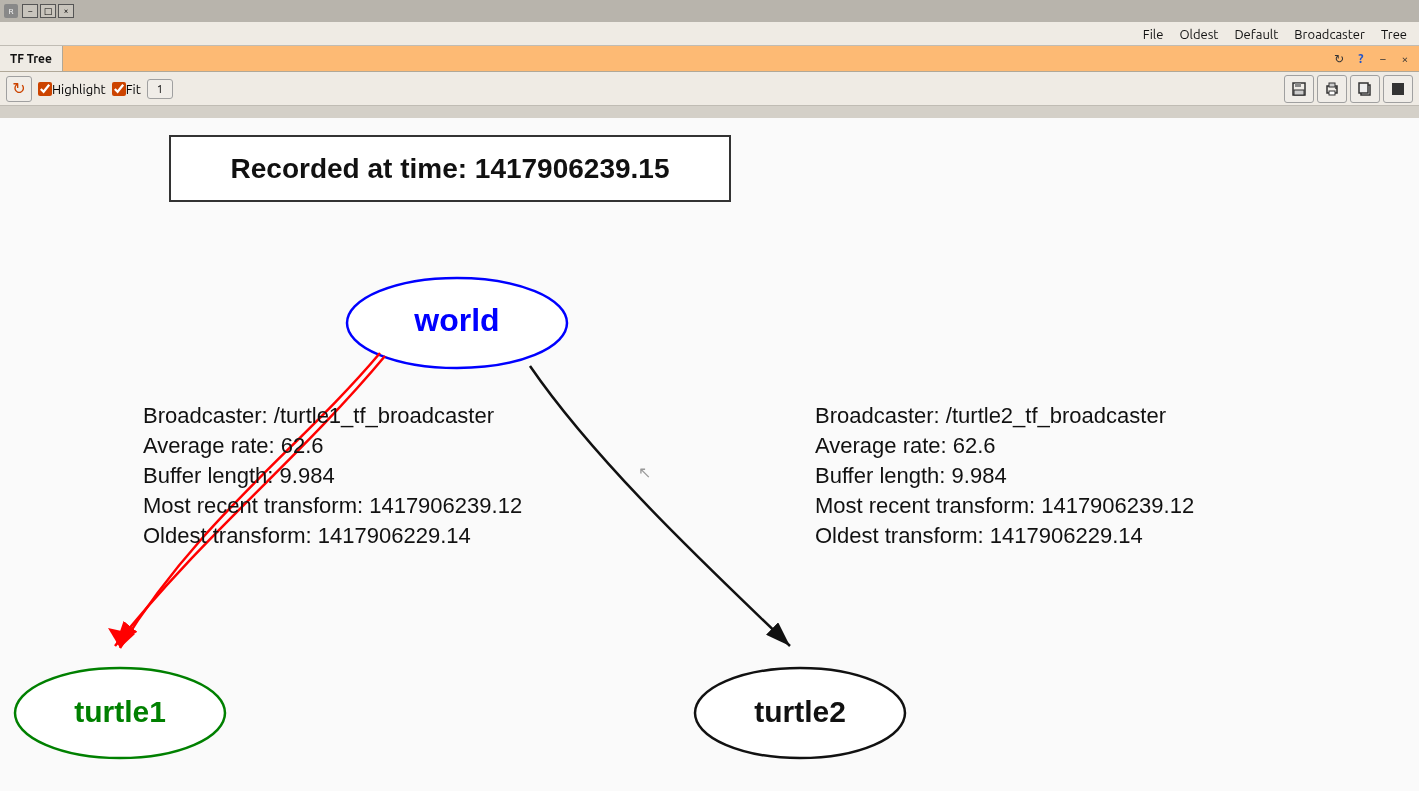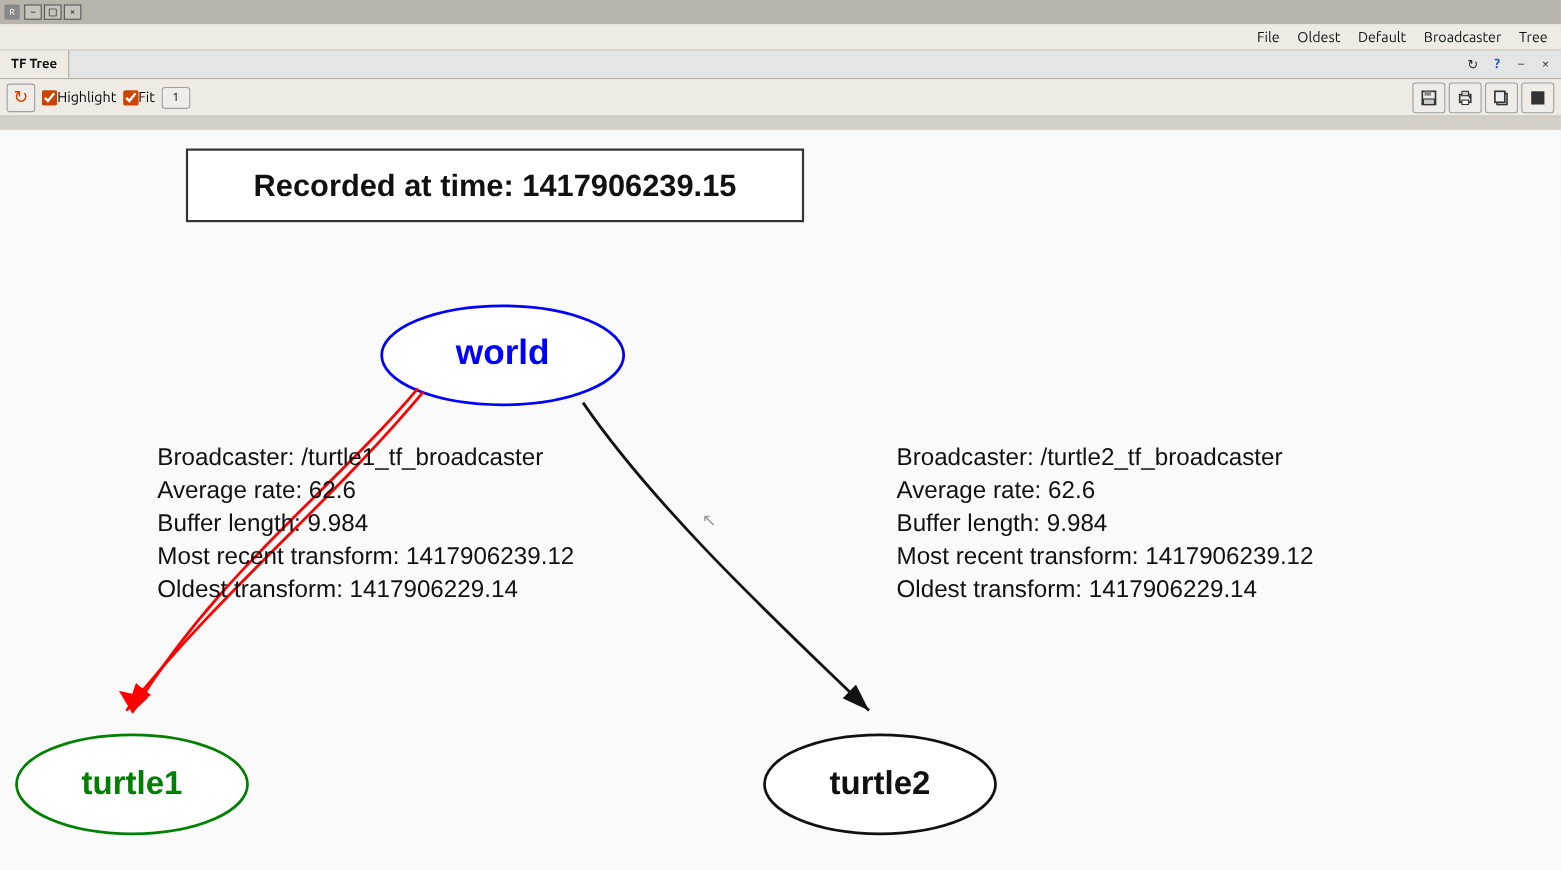--- a/index.html
+++ b/index.html
@@ -133,21 +133,21 @@
       display: flex;
       align-items: center;
       justify-content: center;
       cursor: pointer;
     }
 
     
     .plugin-header {
       display: flex;
       align-items: stretch;
-      background: #e5e5e5;
+      background: #fdba74;
       height: 26px;
       border-bottom: 1px solid #b0a898;
       justify-content: flex-end;
     }
     .plugin-tab {
       display: flex;
       align-items: center;
       padding: 0 10px;
       font-size: 12px;
       font-weight: bold;

